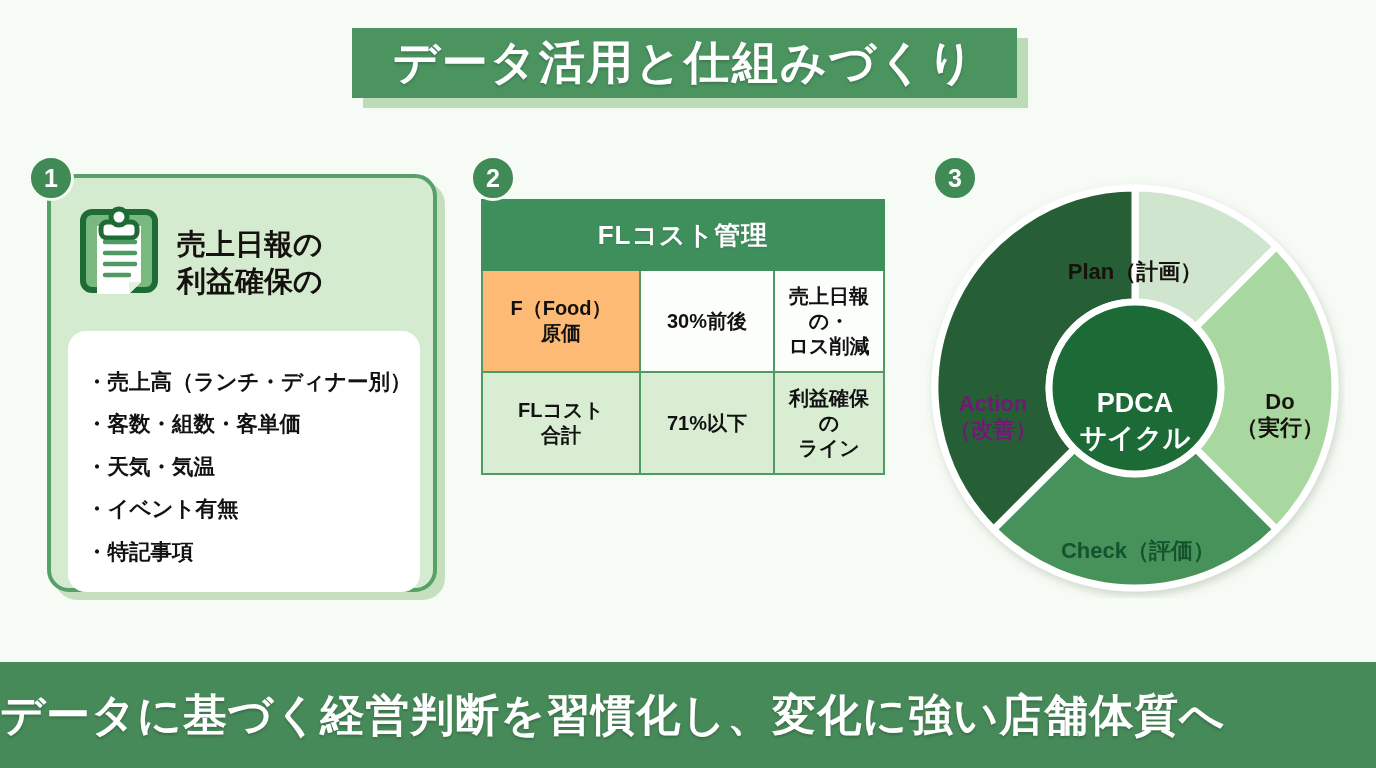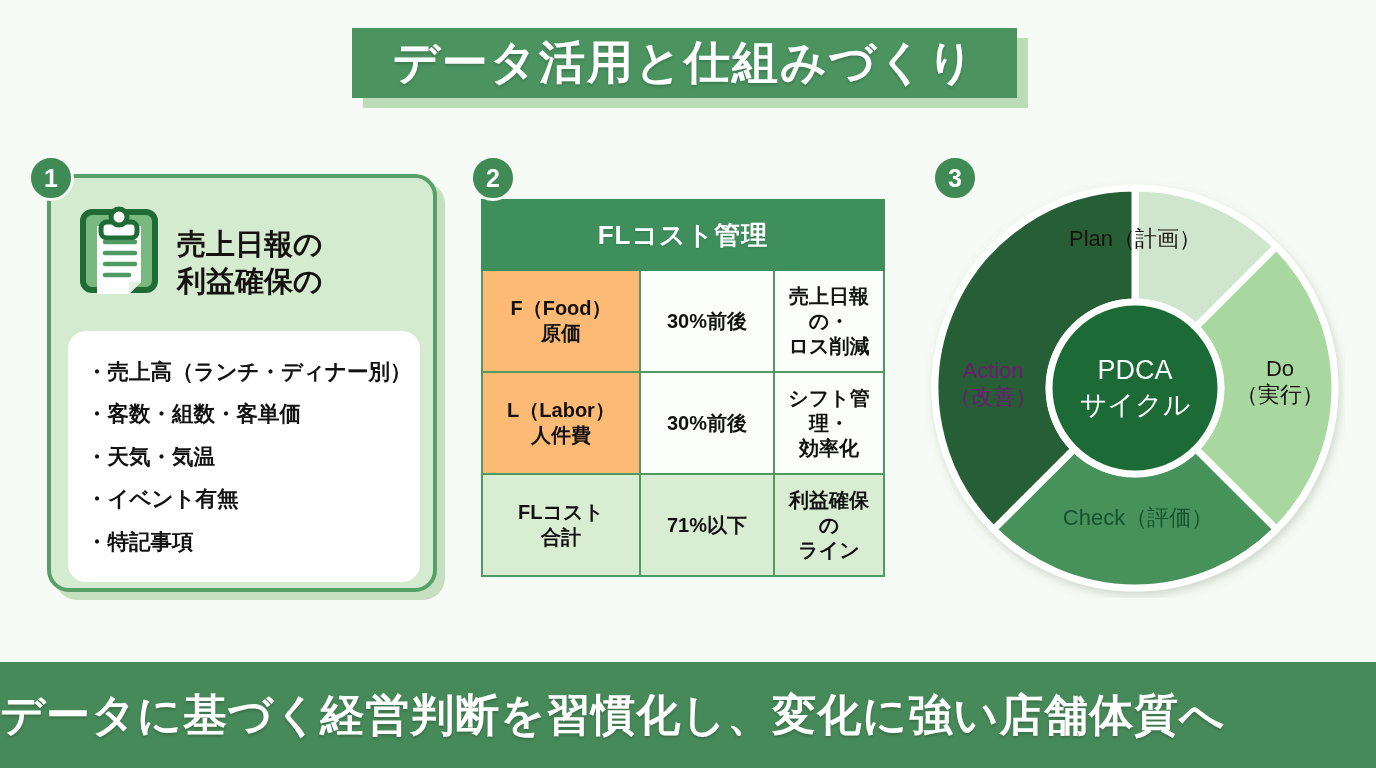--- a/index.html
+++ b/index.html
@@ -104,21 +104,21 @@
     line-height: 1.28;
     color: #14110f;
   }
   #card1-list-box {
     position: absolute;
     left: 17px;
     top: 153px;
     width: 352px;
     background: #ffffff;
     border-radius: 18px;
-    padding: 20px 6px 18px 18px;
+    padding: 30px 6px 18px 18px;
     box-sizing: border-box;
   }
   .bullet-row {
     font-size: 21.5px;
     font-weight: bold;
     color: #121212;
     line-height: 1.28;
     padding: 7.5px 0;
     white-space: nowrap;
   }
@@ -163,24 +163,25 @@
   #pdca-wrap {
     position: absolute;
     left: 925px;
     top: 178px;
     width: 420px;
     height: 420px;
     z-index: 5;
   }
   .pdca-label {
     position: absolute;
-    font-weight: normal;
+    font-weight: bold;
     text-align: center;
     line-height: 1.2;
     pointer-events: none;
+    margin-top: 33px;
   }
   #label-plan {
     left: 105px; top: 48px; width: 210px;
     font-size: 22px; color: #18120f;
   }
   #label-do {
     left: 300px; top: 178px; width: 110px;
     font-size: 22px; color: #18120f;
   }
   #label-check {
@@ -271,31 +272,20 @@
       <td class="label-cell">
         <div>F（Food）</div>
         <div>原価</div>
       </td>
       <td class="value-cell">30%前後</td>
       <td>
         <div>売上日報の・</div>
         <div>ロス削減</div>
       </td>
     </tr>
-    <tr>
-      <td class="label-cell">
-        <div>L（Labor）</div>
-        <div>人件費</div>
-      </td>
-      <td class="value-cell">30%前後</td>
-      <td>
-        <div>シフト管理・</div>
-        <div>効率化</div>
-      </td>
-    </tr>
     <tr class="total-row">
       <td class="label-cell">
         <div>FLコスト</div>
         <div>合計</div>
       </td>
       <td class="value-cell">71%以下</td>
       <td>
         <div>利益確保の</div>
         <div>ライン</div>
       </td>

